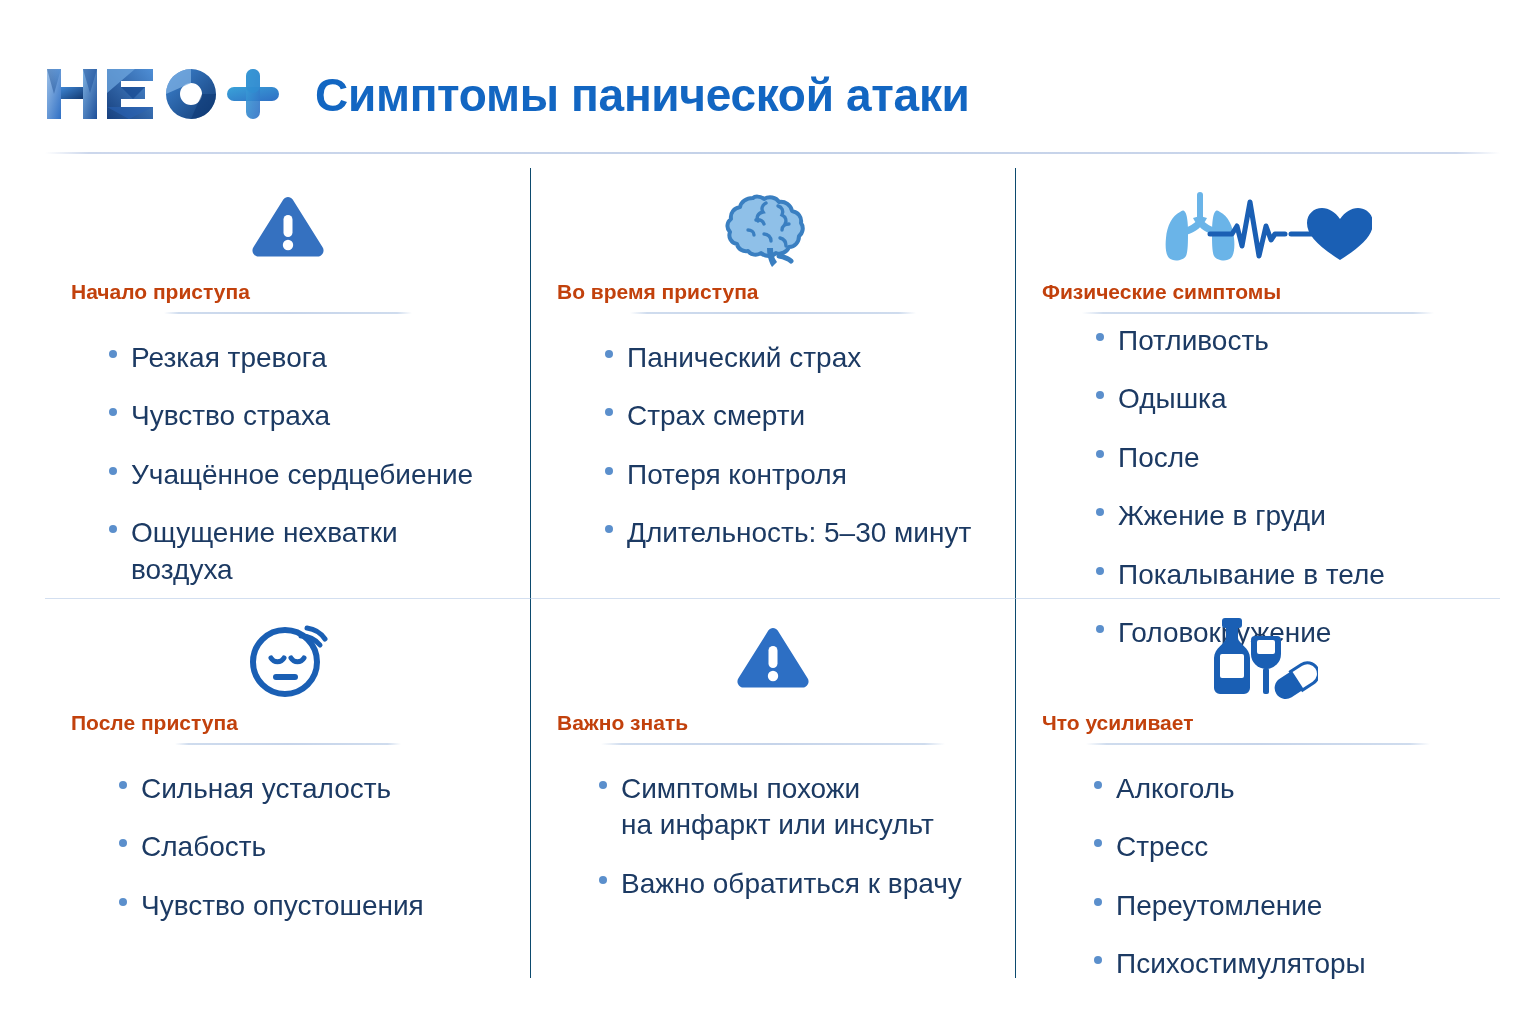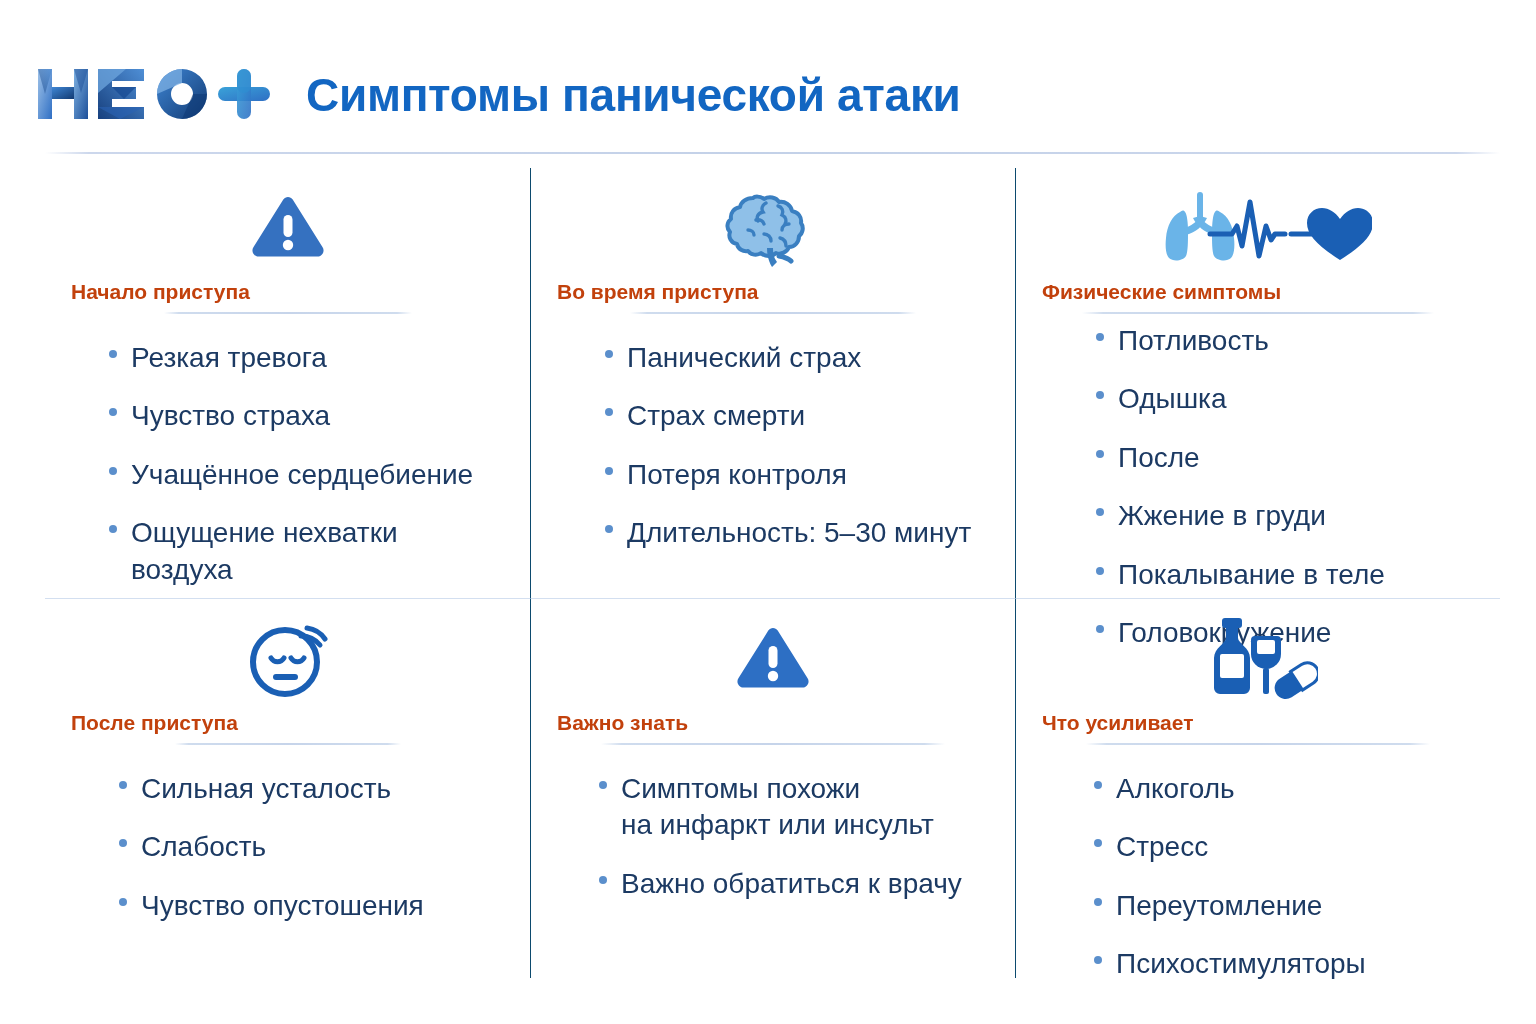--- a/index.html
+++ b/index.html
@@ -8,21 +8,21 @@
   body{
     background:#ffffff;
     font-family:"Liberation Sans", sans-serif;
     color:#1c3a63;
     overflow:hidden;
   }
   .page{ position:relative; width:1536px; height:1024px; }
 
   
   .header{
-    position:absolute; left:36px; top:46px; width:1455px; height:96px;
+    position:absolute; left:45px; top:46px; width:1455px; height:96px;
     display:flex; align-items:center; gap:34px;
   }
   .logo{ width:236px; height:62px; flex:0 0 auto; }
   .title{
     font-size:46px; font-weight:bold; letter-spacing:-0.3px;
     color:#1266c2; white-space:nowrap; line-height:1;
     margin-top:2px;
   }
   .header-rule{
     position:absolute; left:45px; top:152px; width:1455px; height:2px;

